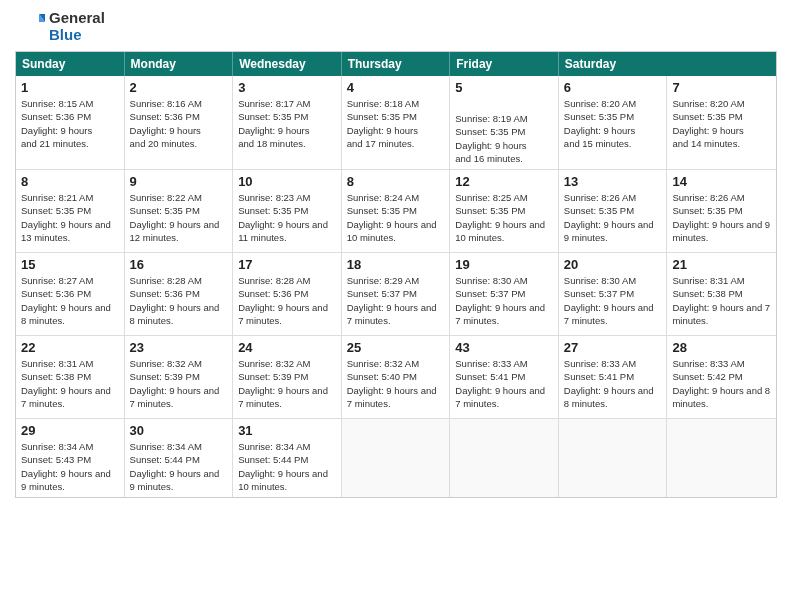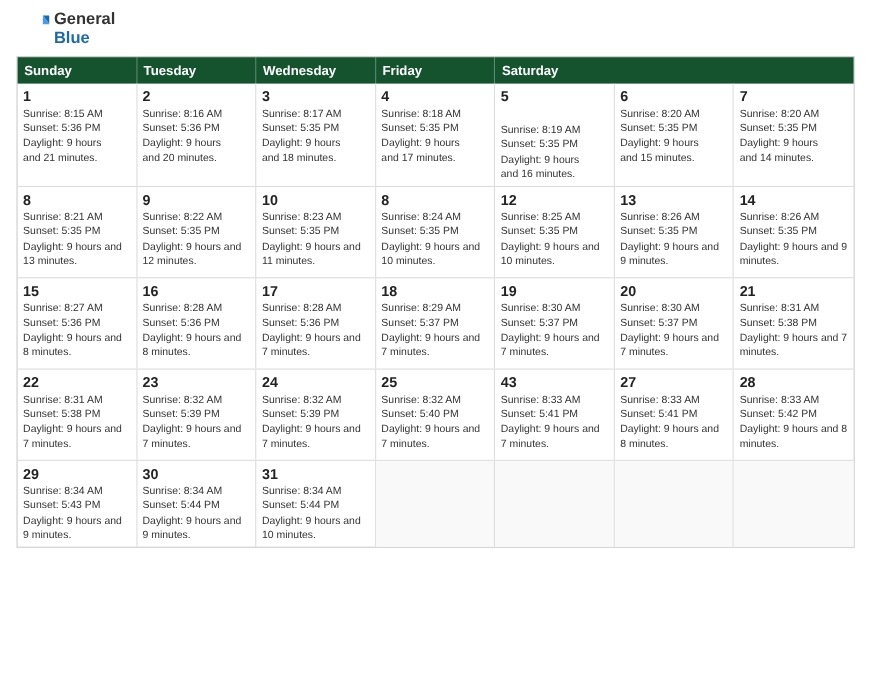--- a/index.html
+++ b/index.html
@@ -55,21 +55,21 @@
       font-size: 14px;
       color: #555;
     }
     .calendar {
       flex: 1;
       border: 1px solid #ccc;
     }
     .cal-header {
       display: grid;
       grid-template-columns: repeat(7, 1fr);
-      background: #14532d;
+      background: #0f766e;
     }
     .cal-header-cell {
       color: #fff;
       font-size: 12px;
       font-weight: bold;
       padding: 5px 6px;
       border-right: 1px solid rgba(255,255,255,0.3);
     }
     .cal-header-cell:last-child { border-right: none; }
     .cal-body {
@@ -122,22 +122,23 @@
   </div>
 </div>
     <div class="title-section">
       <div class="month-title"></div>
       <div class="location"></div>
     </div>
   </div>
   <div class="calendar">
     <div class="cal-header">
       <div class="cal-header-cell">Sunday</div>
-      <div class="cal-header-cell">Tuesday</div>
+      <div class="cal-header-cell">Monday</div>
       <div class="cal-header-cell">Wednesday</div>
+      <div class="cal-header-cell">Thursday</div>
       <div class="cal-header-cell">Friday</div>
       <div class="cal-header-cell">Saturday</div>
     </div>
     <div class="cal-body" id="cal-body">
     <div class="cal-row">
           <div class="cal-cell">
             <span class="day-num">1</span>
             <div class="day-info" style="white-space: pre-line;">Sunrise: 8:15 AM
 Sunset: 5:36 PM
 Daylight: 9 hours

